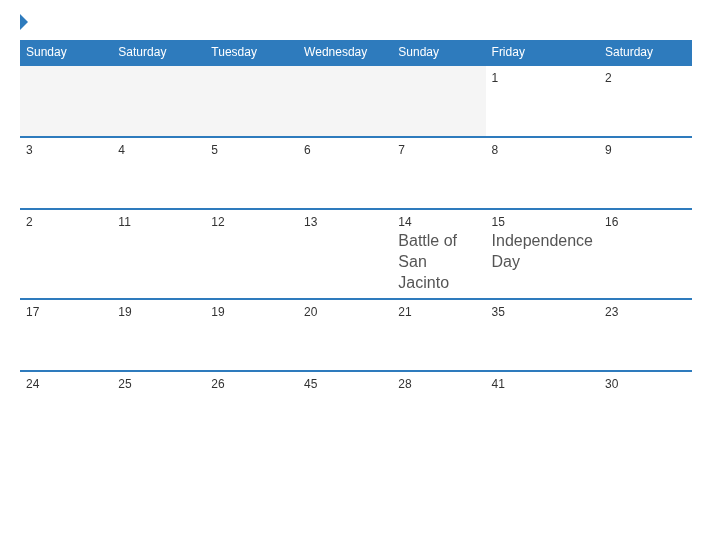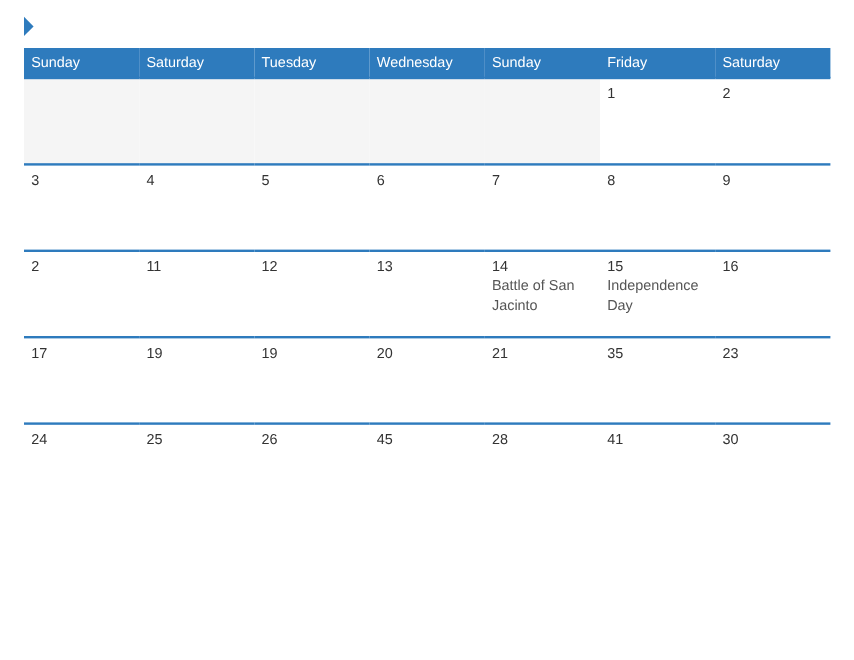--- a/index.html
+++ b/index.html
@@ -96,21 +96,21 @@
     .calendar tbody td.empty {
       background: #f5f5f5;
     }
     .day-num {
       display: block;
       font-size: 12px;
       color: #333;
       margin-bottom: 2px;
     }
     .holiday {
-      font-size: 12px;
+      font-size: 16px;
       color: #555;
       line-height: 1.3;
       margin-top: 2px;
     }
   </style>
 </head>
 <body>
 
 <div class="page">
   <div class="header">

